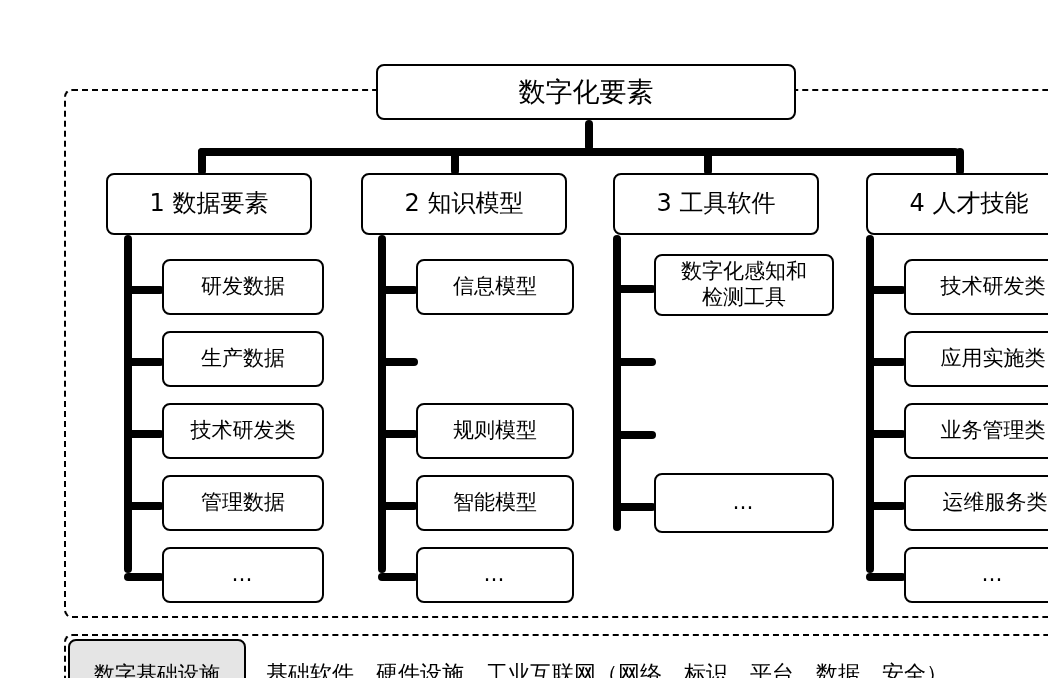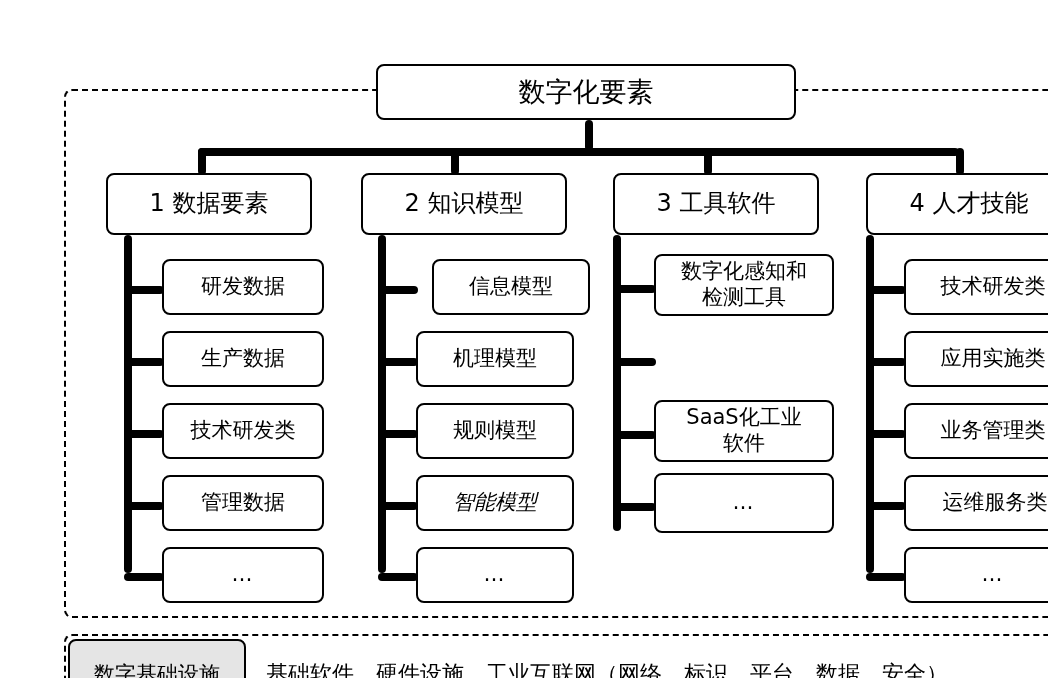--- a/index.html
+++ b/index.html
@@ -129,36 +129,33 @@
   <div class="node leaf" style="left:106px; top:419px; width:162px; height:56px;">管理数据</div>
   <div class="node leaf dots" style="left:106px; top:491px; width:162px; height:56px;">…</div>
 
   <div class="line vline" style="left:322px; top:179px; height:338px;"></div>
   <div class="line hline" style="left:322px; top:230px; width:40px;"></div>
   <div class="line hline" style="left:322px; top:302px; width:40px;"></div>
   <div class="line hline" style="left:322px; top:374px; width:40px;"></div>
   <div class="line hline" style="left:322px; top:446px; width:40px;"></div>
   <div class="line hline" style="left:322px; top:517px; width:40px;"></div>
 
-  <div class="node leaf" style="left:376px; top:203px; width:158px; height:56px;">信息模型</div>
-  <div class="node leaf" style="left:360px; top:275px; width:158px; height:56px;">机理模型</div>
+  <div class="node leaf" style="left:360px; top:203px; width:158px; height:56px;">信息模型</div>
   <div class="node leaf" style="left:360px; top:347px; width:158px; height:56px;">规则模型</div>
-  <div class="node leaf" style="left:360px; top:419px; width:158px; height:56px;font-style:italic;">智能模型</div>
+  <div class="node leaf" style="left:360px; top:419px; width:158px; height:56px;">智能模型</div>
   <div class="node leaf dots" style="left:360px; top:491px; width:158px; height:56px;">…</div>
 
   <div class="line vline" style="left:557px; top:179px; height:296px;"></div>
   <div class="line hline" style="left:557px; top:229px; width:43px;"></div>
   <div class="line hline" style="left:557px; top:302px; width:43px;"></div>
   <div class="line hline" style="left:557px; top:375px; width:43px;"></div>
   <div class="line hline" style="left:557px; top:447px; width:43px;"></div>
 
   <div class="node leaf" style="left:598px; top:198px; width:180px; height:62px;">数字化感知和
 检测工具</div>
-  <div class="node leaf" style="left:598px; top:344px; width:180px; height:62px;">SaaS化工业
-软件</div>
   <div class="node leaf dots" style="left:598px; top:417px; width:180px; height:60px;">…</div>
 
   <div class="line vline" style="left:810px; top:179px; height:338px;"></div>
   <div class="line hline" style="left:810px; top:230px; width:40px;"></div>
   <div class="line hline" style="left:810px; top:302px; width:40px;"></div>
   <div class="line hline" style="left:810px; top:374px; width:40px;"></div>
   <div class="line hline" style="left:810px; top:446px; width:40px;"></div>
   <div class="line hline" style="left:810px; top:517px; width:40px;"></div>
 
   <div class="node leaf" style="left:848px; top:203px; width:178px; height:56px;">技术研发类</div>

